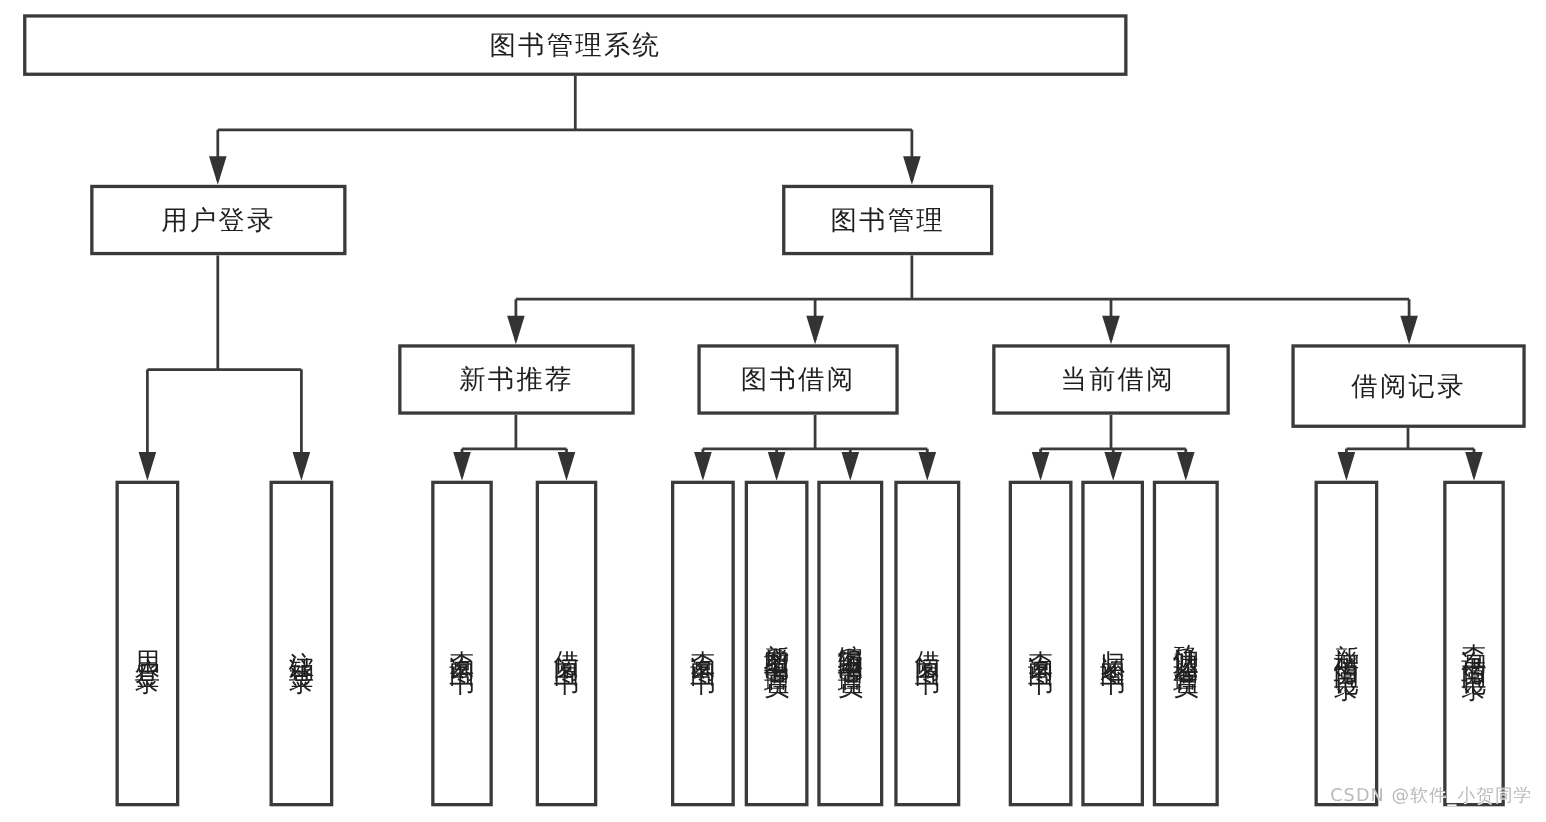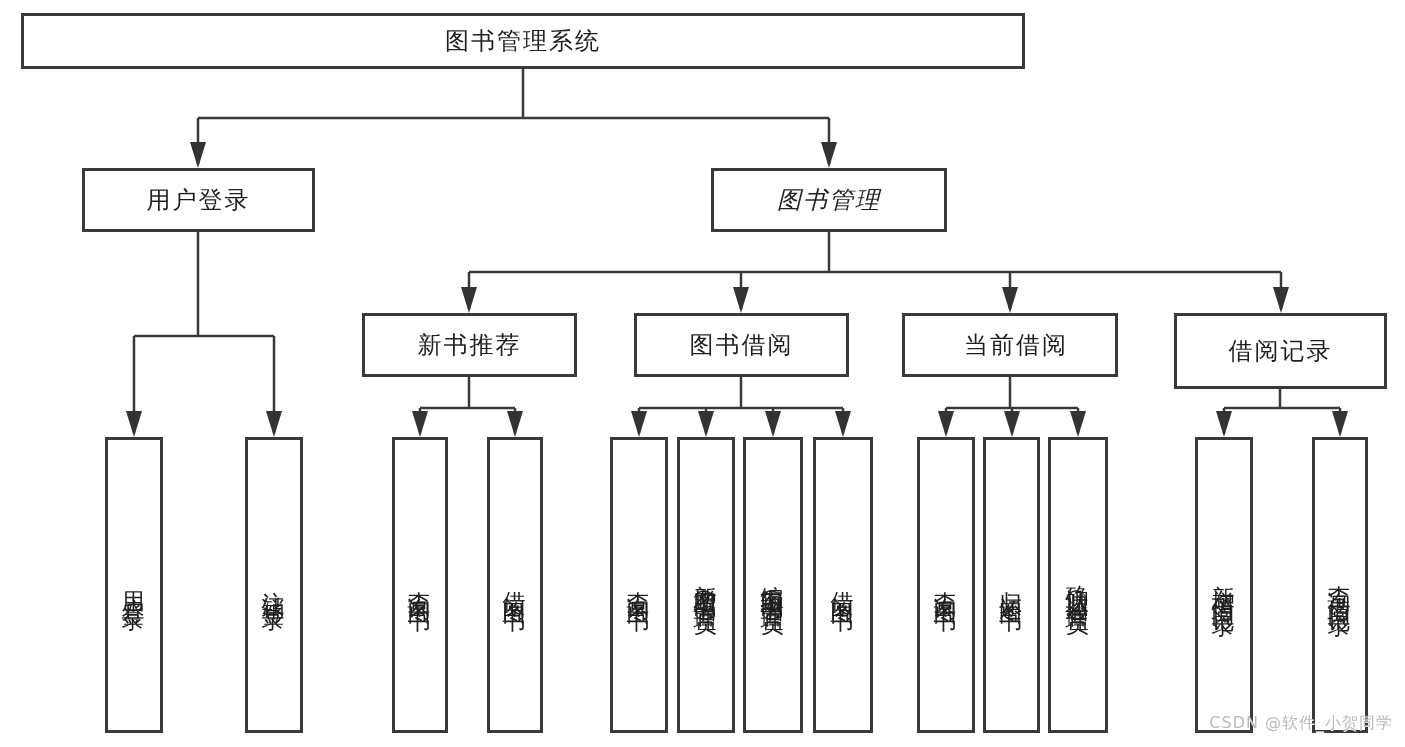--- a/index.html
+++ b/index.html
@@ -72,24 +72,24 @@
       <polygon points="1004,411 1020,411 1012,437"></polygon>
       <polygon points="1070,411 1086,411 1078,437"></polygon>
       <polygon points="1216,411 1232,411 1224,437"></polygon>
       <polygon points="1332,411 1348,411 1340,437"></polygon>
     </g>
   </svg>
 
   <div class="node lvl" style="left:21px;top:13px;width:1004px;height:56px;">图书管理系统</div>
 
   <div class="node lvl" style="left:82px;top:168px;width:233px;height:64px;">用户登录</div>
-  <div class="node lvl" style="left:711px;top:168px;width:236px;height:64px;font-style:italic;">图书管理</div>
+  <div class="node lvl" style="left:711px;top:168px;width:192px;height:64px;">图书管理</div>
 
   <div class="node lvl" style="left:362px;top:313px;width:215px;height:64px;">新书推荐</div>
-  <div class="node lvl" style="left:634px;top:313px;width:215px;height:64px;">图书借阅</div>
+  <div class="node lvl" style="left:634px;top:313px;width:183px;height:64px;">图书借阅</div>
   <div class="node lvl" style="left:902px;top:313px;width:216px;height:64px;padding-left:12px;">当前借阅</div>
   <div class="node lvl" style="left:1174px;top:313px;width:213px;height:76px;">借阅记录</div>
 
   <div class="node leaf" style="left:105px;top:437px;width:58px;height:296px;">用户登录</div>
   <div class="node leaf" style="left:245px;top:437px;width:58px;height:296px;">注销登录</div>
 
   <div class="node leaf" style="left:392px;top:437px;width:56px;height:296px;">查询图书</div>
   <div class="node leaf" style="left:487px;top:437px;width:56px;height:296px;">借阅图书</div>
 
   <div class="node leaf" style="left:610px;top:437px;width:58px;height:296px;">查询图书</div>

